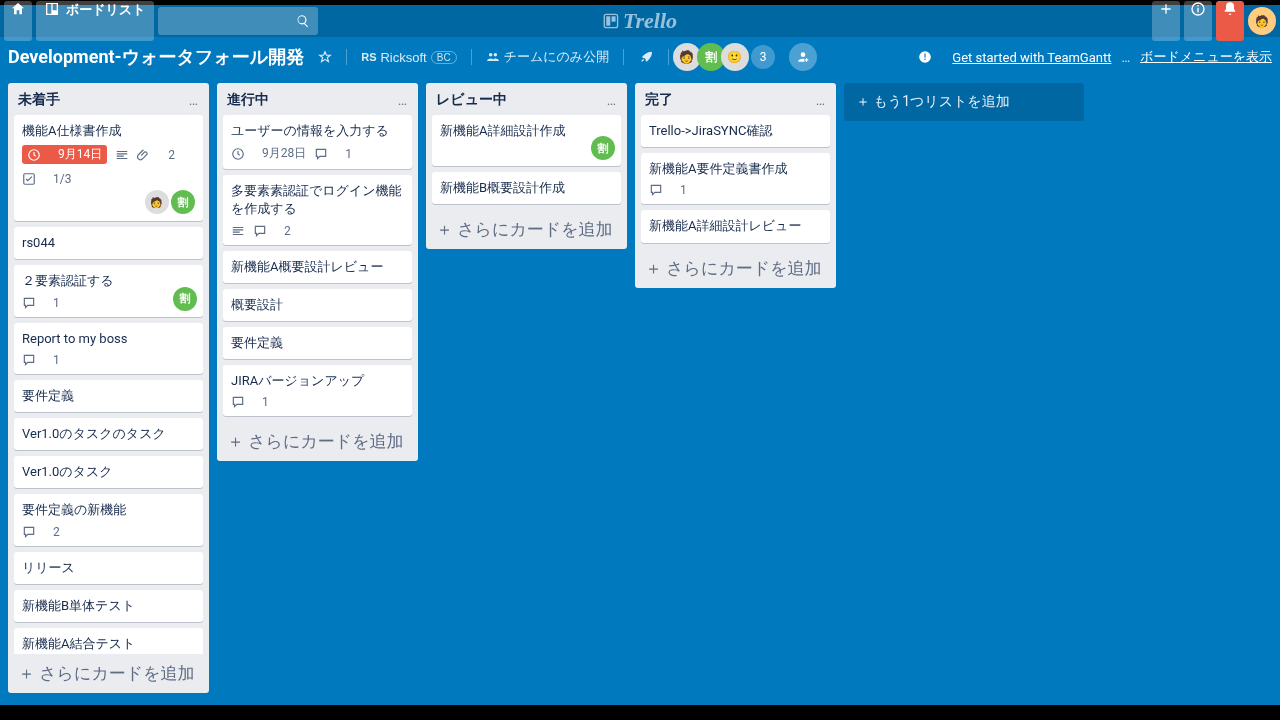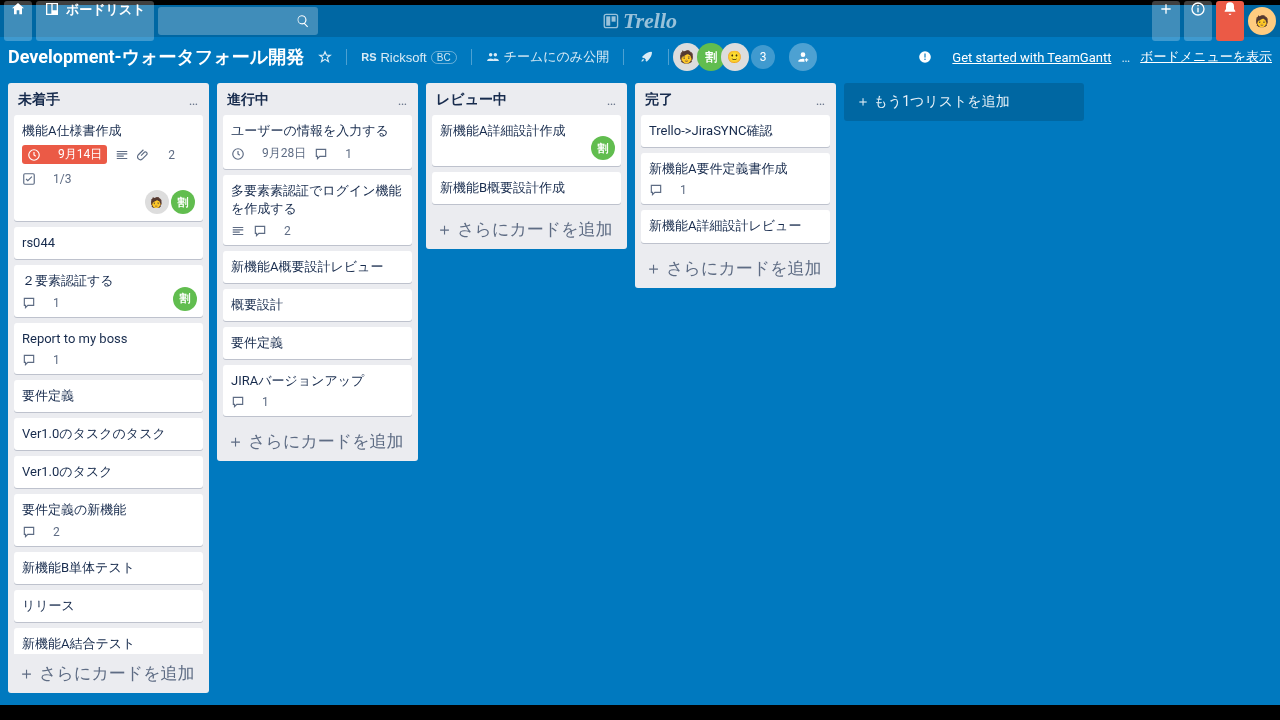--- a/index.html
+++ b/index.html
@@ -391,24 +391,24 @@
             <div class="badges">
               <span class="badge">
                 <svg class="icon-svg" viewBox="0 0 24 24">
                   <path fill="none" stroke="currentColor" stroke-width="2" d="M4 4h16v12H10l-4 4v-4H4z"></path>
                 </svg>
                 <span>2</span>
               </span>
             </div>
           </div>
           <div class="card">
+            <div class="card-title">リリース</div>
+          </div>
+          <div class="card">
             <div class="card-title">新機能B単体テスト</div>
-          </div>
-          <div class="card">
-            <div class="card-title">リリース</div>
           </div>
           <div class="card">
             <div class="card-title">新機能A結合テスト</div>
           </div>
           <div class="card">
             <div class="card-title">新機能A単体テスト</div>
           </div>
         </div>
         <div class="add-card">＋ さらにカードを追加</div>
       </div>

